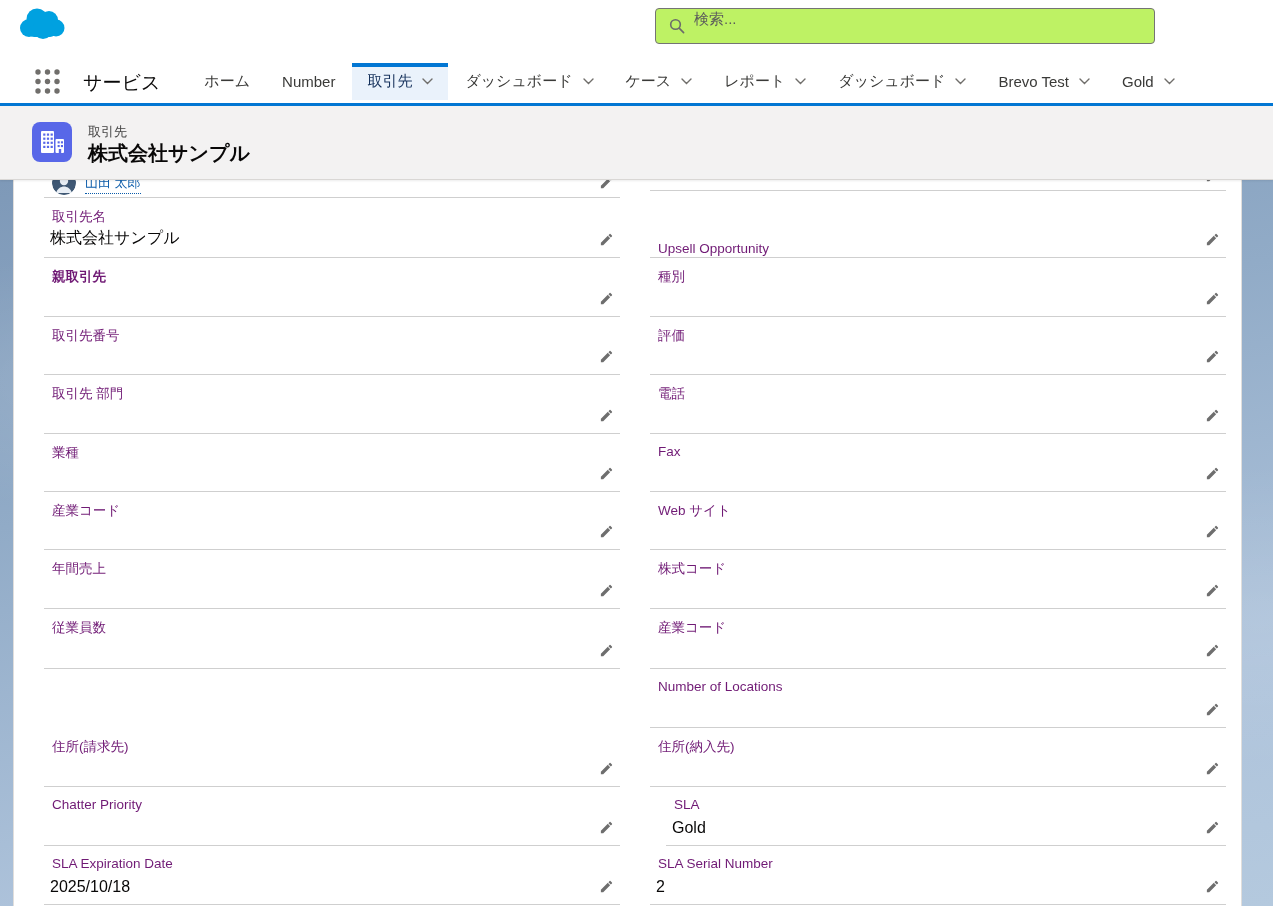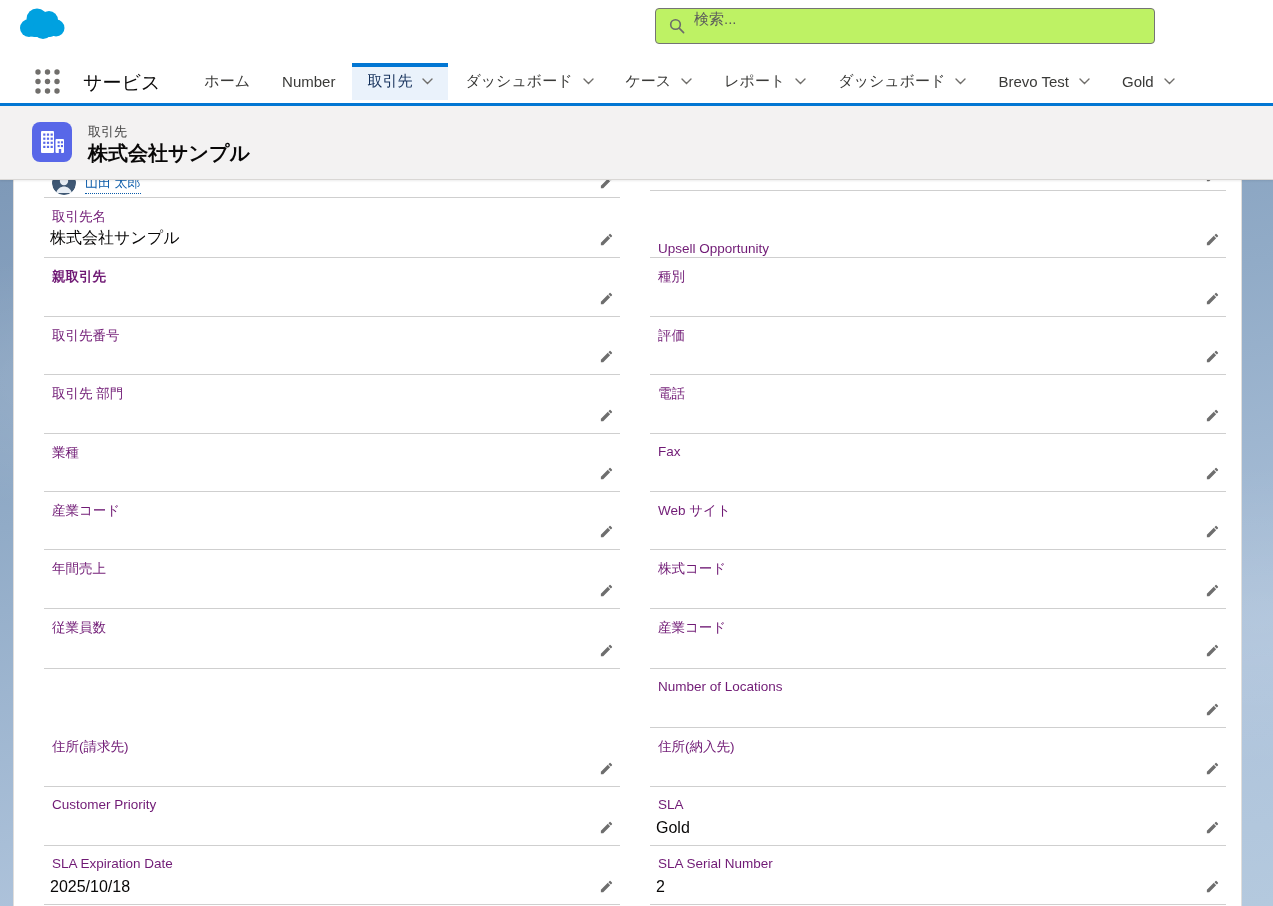--- a/index.html
+++ b/index.html
@@ -156,21 +156,21 @@
       </div>
       <div class="f-row noborder" style="height: 59px;"></div>
       <div class="f-row" style="height: 59px;">
         <div class="f-label">住所(請求先)</div>
         <div class="f-value"></div>
         <button class="edit-btn"><svg viewBox="0 0 24 24" width="15" height="15" fill="#6e6e6e">
             <path d="M3 17.25V21h3.75L17.81 9.94l-3.75-3.75L3 17.25zM20.71 7.04a.996.996 0 0 0 0-1.41l-2.34-2.34a.996.996 0 0 0-1.41 0l-1.83 1.83 3.75 3.75 1.83-1.83z"></path>
           </svg></button>
       </div>
       <div class="f-row" style="height: 59px;">
-        <div class="f-label">Customer Priority</div>
+        <div class="f-label">Chatter Priority</div>
         <div class="f-value"></div>
         <button class="edit-btn"><svg viewBox="0 0 24 24" width="15" height="15" fill="#6e6e6e">
             <path d="M3 17.25V21h3.75L17.81 9.94l-3.75-3.75L3 17.25zM20.71 7.04a.996.996 0 0 0 0-1.41l-2.34-2.34a.996.996 0 0 0-1.41 0l-1.83 1.83 3.75 3.75 1.83-1.83z"></path>
           </svg></button>
       </div>
       <div class="f-row" style="height: 59px;">
         <div class="f-label">SLA Expiration Date</div>
         <div class="f-value">2025/10/18</div>
         <button class="edit-btn"><svg viewBox="0 0 24 24" width="15" height="15" fill="#6e6e6e">
             <path d="M3 17.25V21h3.75L17.81 9.94l-3.75-3.75L3 17.25zM20.71 7.04a.996.996 0 0 0 0-1.41l-2.34-2.34a.996.996 0 0 0-1.41 0l-1.83 1.83 3.75 3.75 1.83-1.83z"></path>
@@ -248,21 +248,21 @@
             <path d="M3 17.25V21h3.75L17.81 9.94l-3.75-3.75L3 17.25zM20.71 7.04a.996.996 0 0 0 0-1.41l-2.34-2.34a.996.996 0 0 0-1.41 0l-1.83 1.83 3.75 3.75 1.83-1.83z"></path>
           </svg></button>
       </div>
       <div class="f-row" style="height: 59px;">
         <div class="f-label">住所(納入先)</div>
         <div class="f-value"></div>
         <button class="edit-btn"><svg viewBox="0 0 24 24" width="15" height="15" fill="#6e6e6e">
             <path d="M3 17.25V21h3.75L17.81 9.94l-3.75-3.75L3 17.25zM20.71 7.04a.996.996 0 0 0 0-1.41l-2.34-2.34a.996.996 0 0 0-1.41 0l-1.83 1.83 3.75 3.75 1.83-1.83z"></path>
           </svg></button>
       </div>
-      <div class="f-row" style="height: 59px;">
+      <div class="f-row" style="height: 59px; margin-left: 16px;">
         <div class="f-label">SLA</div>
         <div class="f-value">Gold</div>
         <button class="edit-btn"><svg viewBox="0 0 24 24" width="15" height="15" fill="#6e6e6e">
             <path d="M3 17.25V21h3.75L17.81 9.94l-3.75-3.75L3 17.25zM20.71 7.04a.996.996 0 0 0 0-1.41l-2.34-2.34a.996.996 0 0 0-1.41 0l-1.83 1.83 3.75 3.75 1.83-1.83z"></path>
           </svg></button>
       </div>
       <div class="f-row" style="height: 59px;">
         <div class="f-label">SLA Serial Number</div>
         <div class="f-value">2</div>
         <button class="edit-btn"><svg viewBox="0 0 24 24" width="15" height="15" fill="#6e6e6e">

